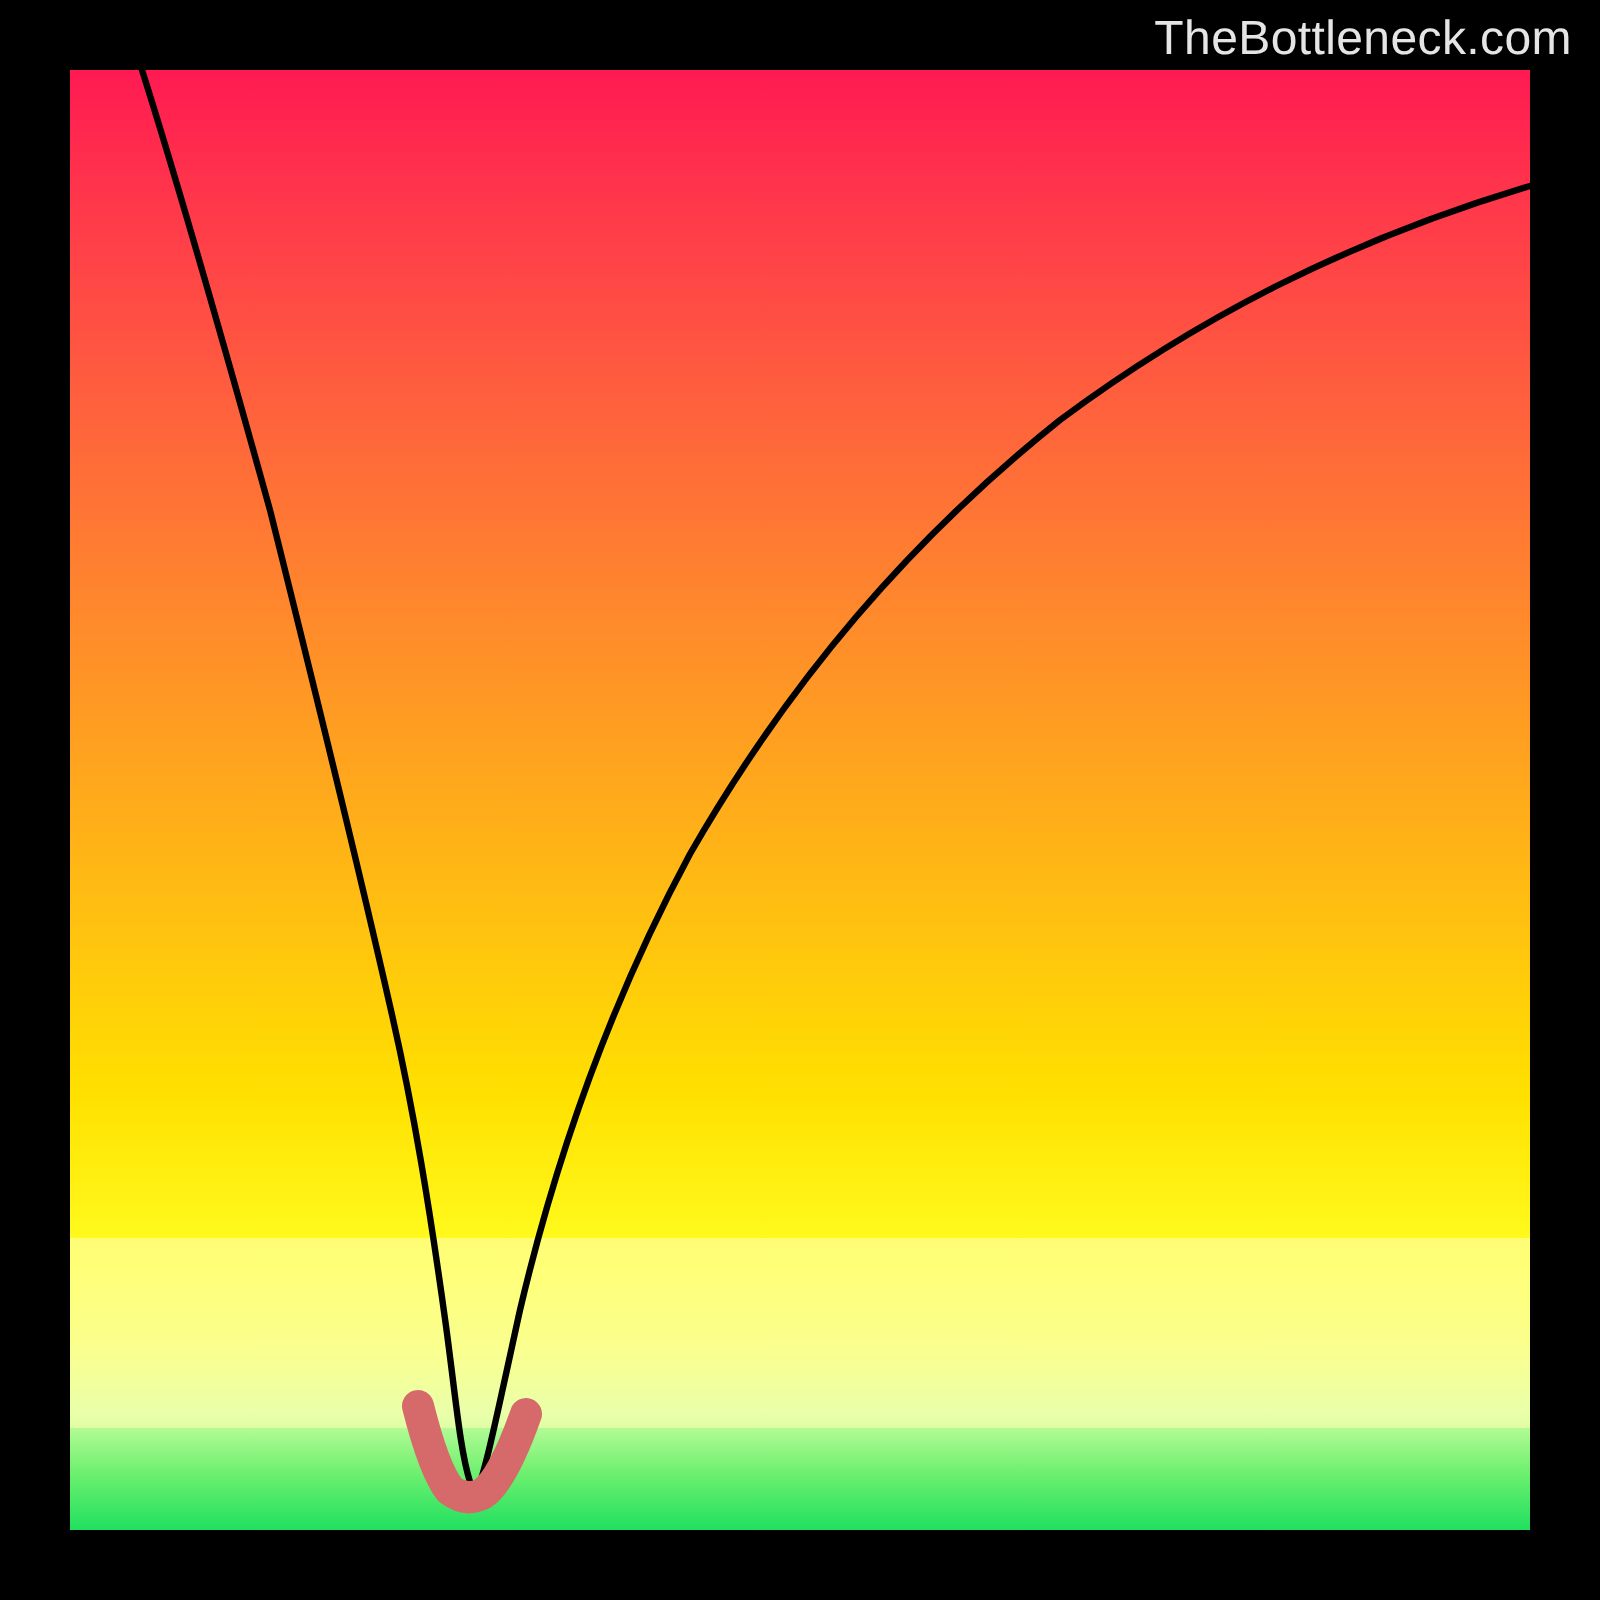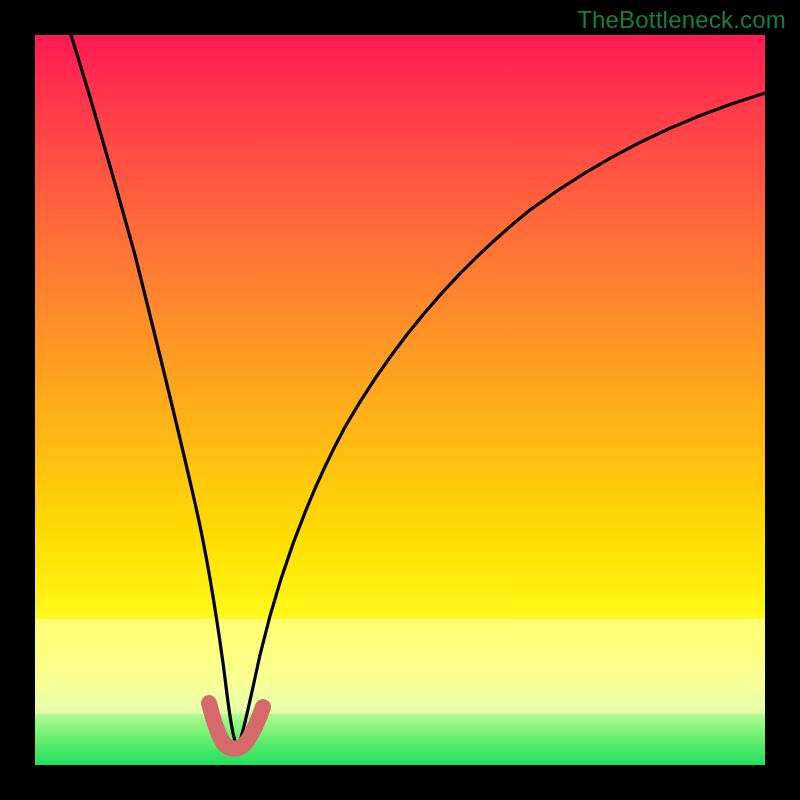--- a/index.html
+++ b/index.html
@@ -49,21 +49,21 @@
     right: 0;
     top: 80%;
     height: 13%;
     background: #ffffb0;
     opacity: 0.6;
   }
   .watermark {
     position: absolute;
     top: 6px;
     right: 14px;
-    color: #15803d;
+    color: #e5e5e5;
     font-size: 24px;
     font-weight: 500;
     letter-spacing: 0.2px;
   }
   svg.curves {
     position: absolute;
     inset: 0;
   }
 </style>
 </head>

